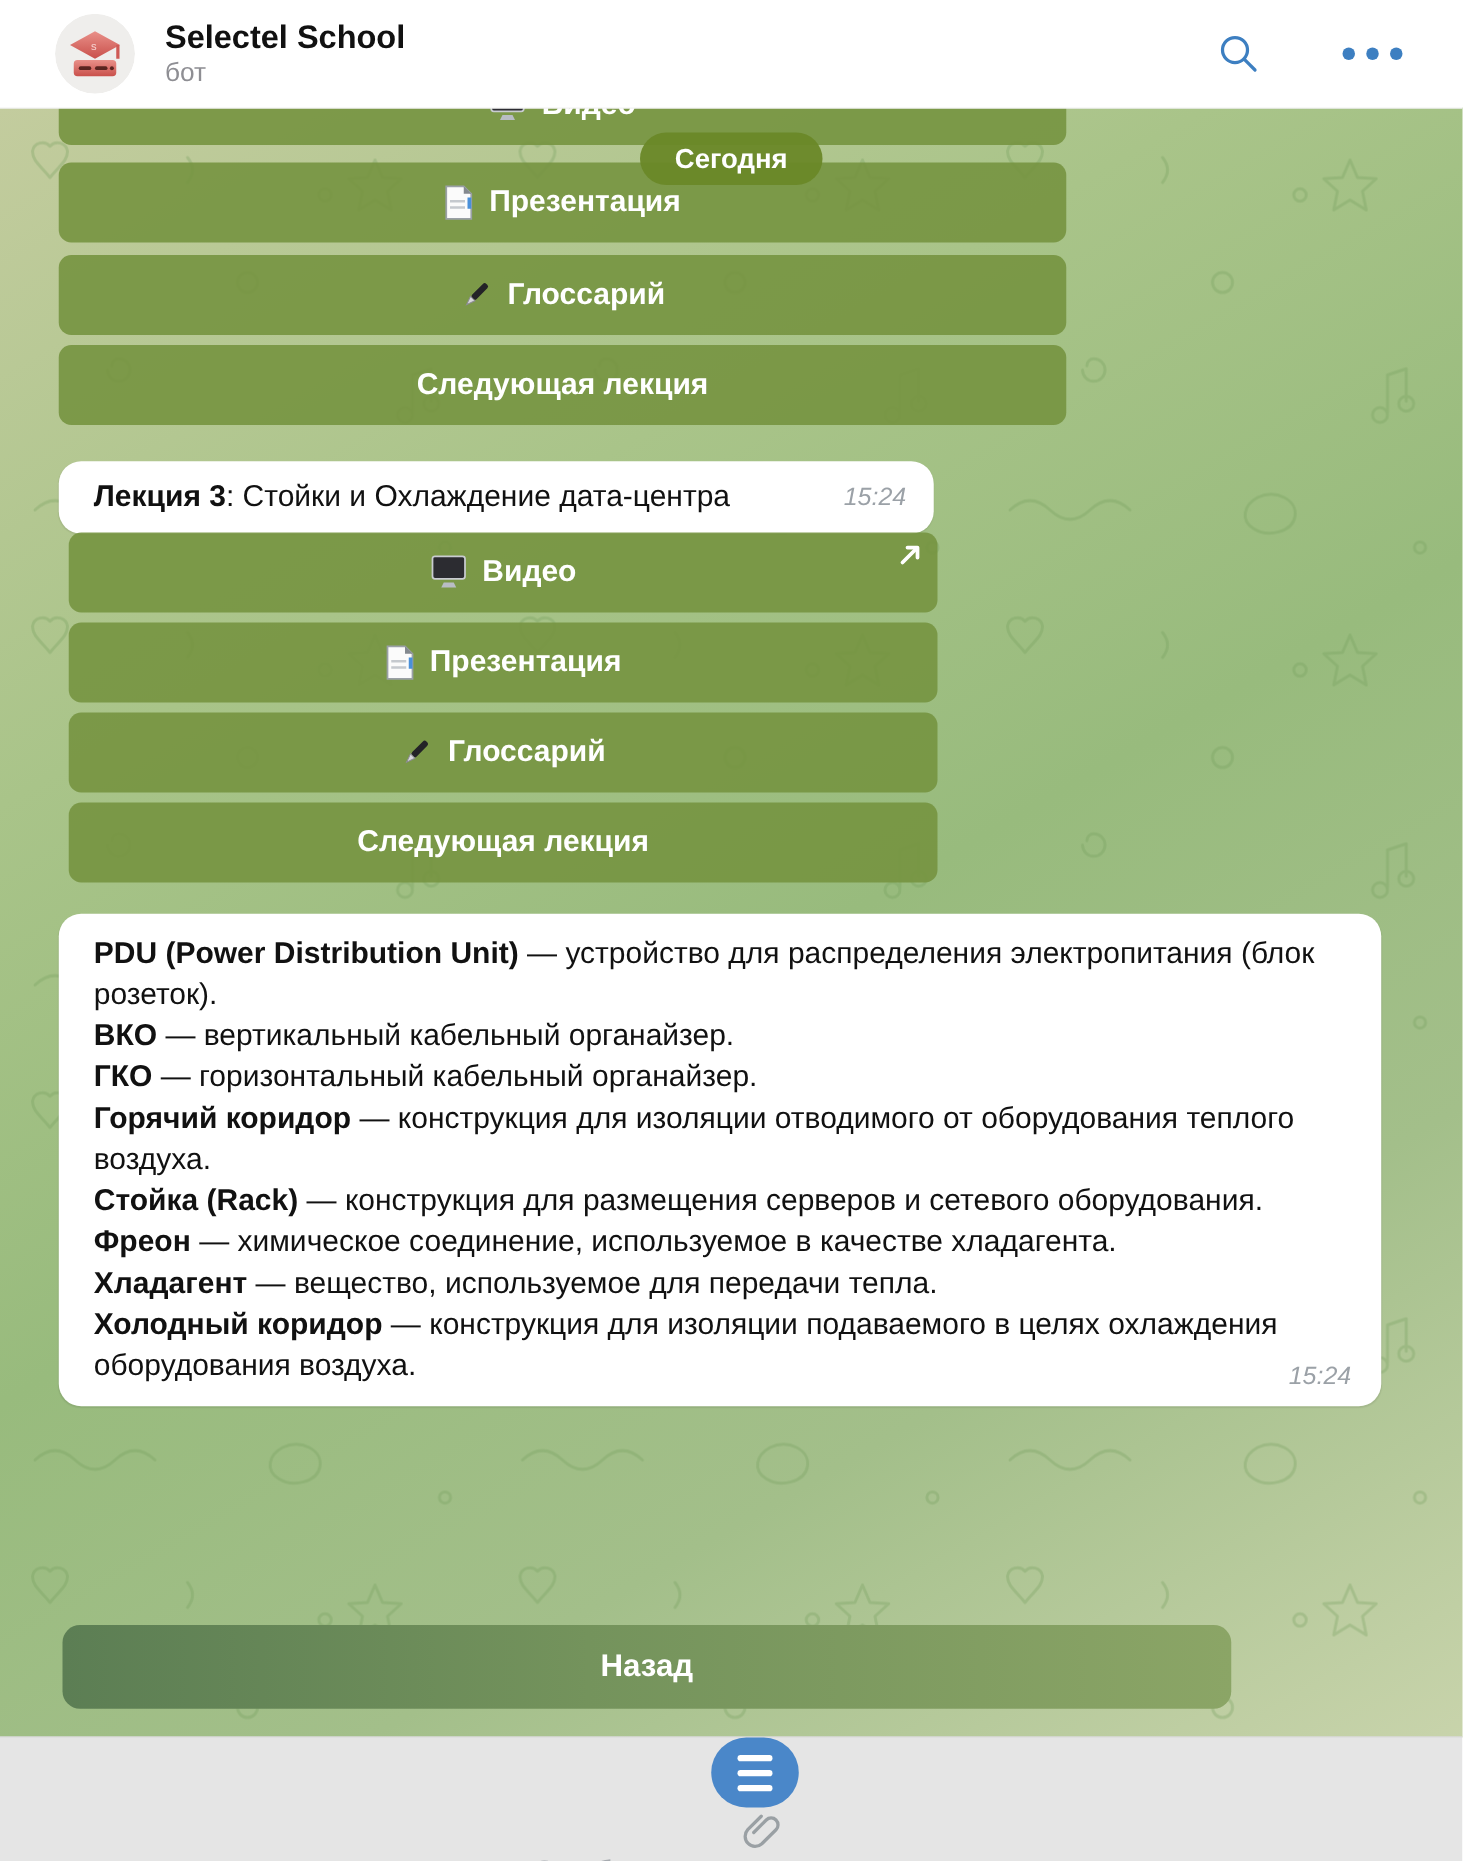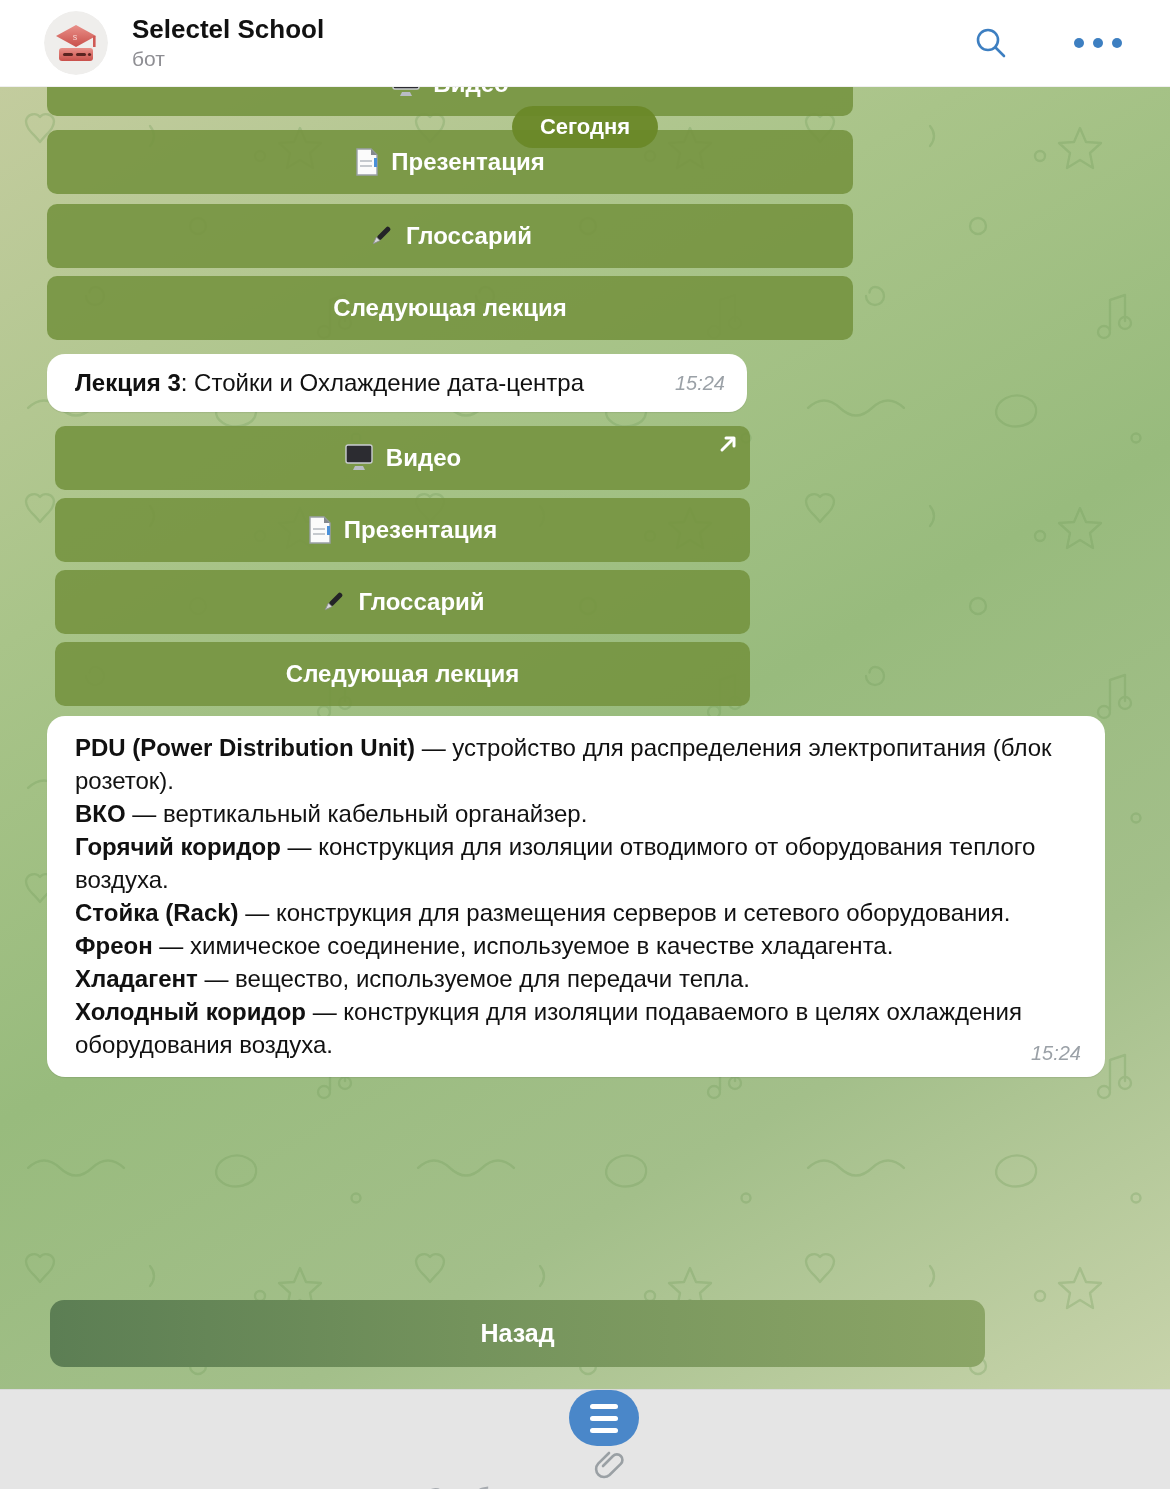--- a/index.html
+++ b/index.html
@@ -26,21 +26,21 @@
   .kb-btn{position:absolute;display:flex;align-items:center;justify-content:center;gap:12px;
           background:rgba(117,147,64,0.90);border:none;border-radius:10px;cursor:pointer;
           color:#fff;font-size:24px;font-weight:700;font-family:"Liberation Sans",sans-serif;text-align:center;}
   .kb-btn .ic{display:flex;align-items:center;}
   .ext-arrow{position:absolute;top:8px;right:12px;display:flex;}
 
   .date-badge{position:absolute;left:512px;top:20px;width:146px;height:42px;z-index:3;
               background:rgba(106,136,40,0.95);border-radius:21px;display:flex;align-items:center;justify-content:center;
               color:#fff;font-size:22px;font-weight:700;}
 
-  .bubble{position:absolute;background:#fff;border-radius:18px;color:#111;box-shadow:0 1px 1px rgba(0,0,0,0.08);}
+  .bubble{position:absolute;background:#fff;border-radius:18px;color:#111;box-shadow:0 1px 1px rgba(0,0,0,0.08);margin-top:15px;}
   .bubble-lecture{left:47px;top:268px;width:700px;height:58px;display:flex;align-items:center;padding:0 22px 0 28px;box-sizing:border-box;}
   .bubble-lecture .txt{font-size:24px;white-space:nowrap;}
   .bubble-lecture .time{margin-left:auto;padding-left:14px;}
   .time{color:#9ba1a7;font-size:20px;font-style:italic;}
 
   .bubble-glossary{left:47px;top:630px;width:1058px;box-sizing:border-box;padding:15px 26px 16px 28px;}
   .entry{font-size:24px;line-height:33px;}
   .entry b{font-weight:700;}
   .g-time{position:absolute;right:24px;bottom:12px;}
 
@@ -214,20 +214,21 @@
         <span>Глоссарий</span>
       </button>
 
       <button class="kb-btn" style="left:55px;top:556px;width:695px;height:64px;">
         <span>Следующая лекция</span>
       </button>
 
       <div class="bubble bubble-glossary">
         <div class="entry"><b>PDU (Power Distribution Unit)</b><span> — устройство для распределения электропитания (блок розеток).</span></div>
         <div class="entry"><b>ВКО</b><span> — вертикальный кабельный органайзер.</span></div>
+        <div class="entry"><b>ГКО</b><span> — горизонтальный кабельный органайзер.</span></div>
         <div class="entry"><b>Горячий коридор</b><span> — конструкция для изоляции отводимого от оборудования теплого воздуха.</span></div>
         <div class="entry"><b>Стойка (Rack)</b><span> — конструкция для размещения серверов и сетевого оборудования.</span></div>
         <div class="entry"><b>Фреон</b><span> — химическое соединение, используемое в качестве хладагента.</span></div>
         <div class="entry"><b>Хладагент</b><span> — вещество, используемое для передачи тепла.</span></div>
         <div class="entry"><b>Холодный коридор</b><span> — конструкция для изоляции подаваемого в целях охлаждения оборудования воздуха.</span></div>
         <span class="time g-time">15:24</span>
       </div>
 
       <button class="back-btn">Назад</button>
 

